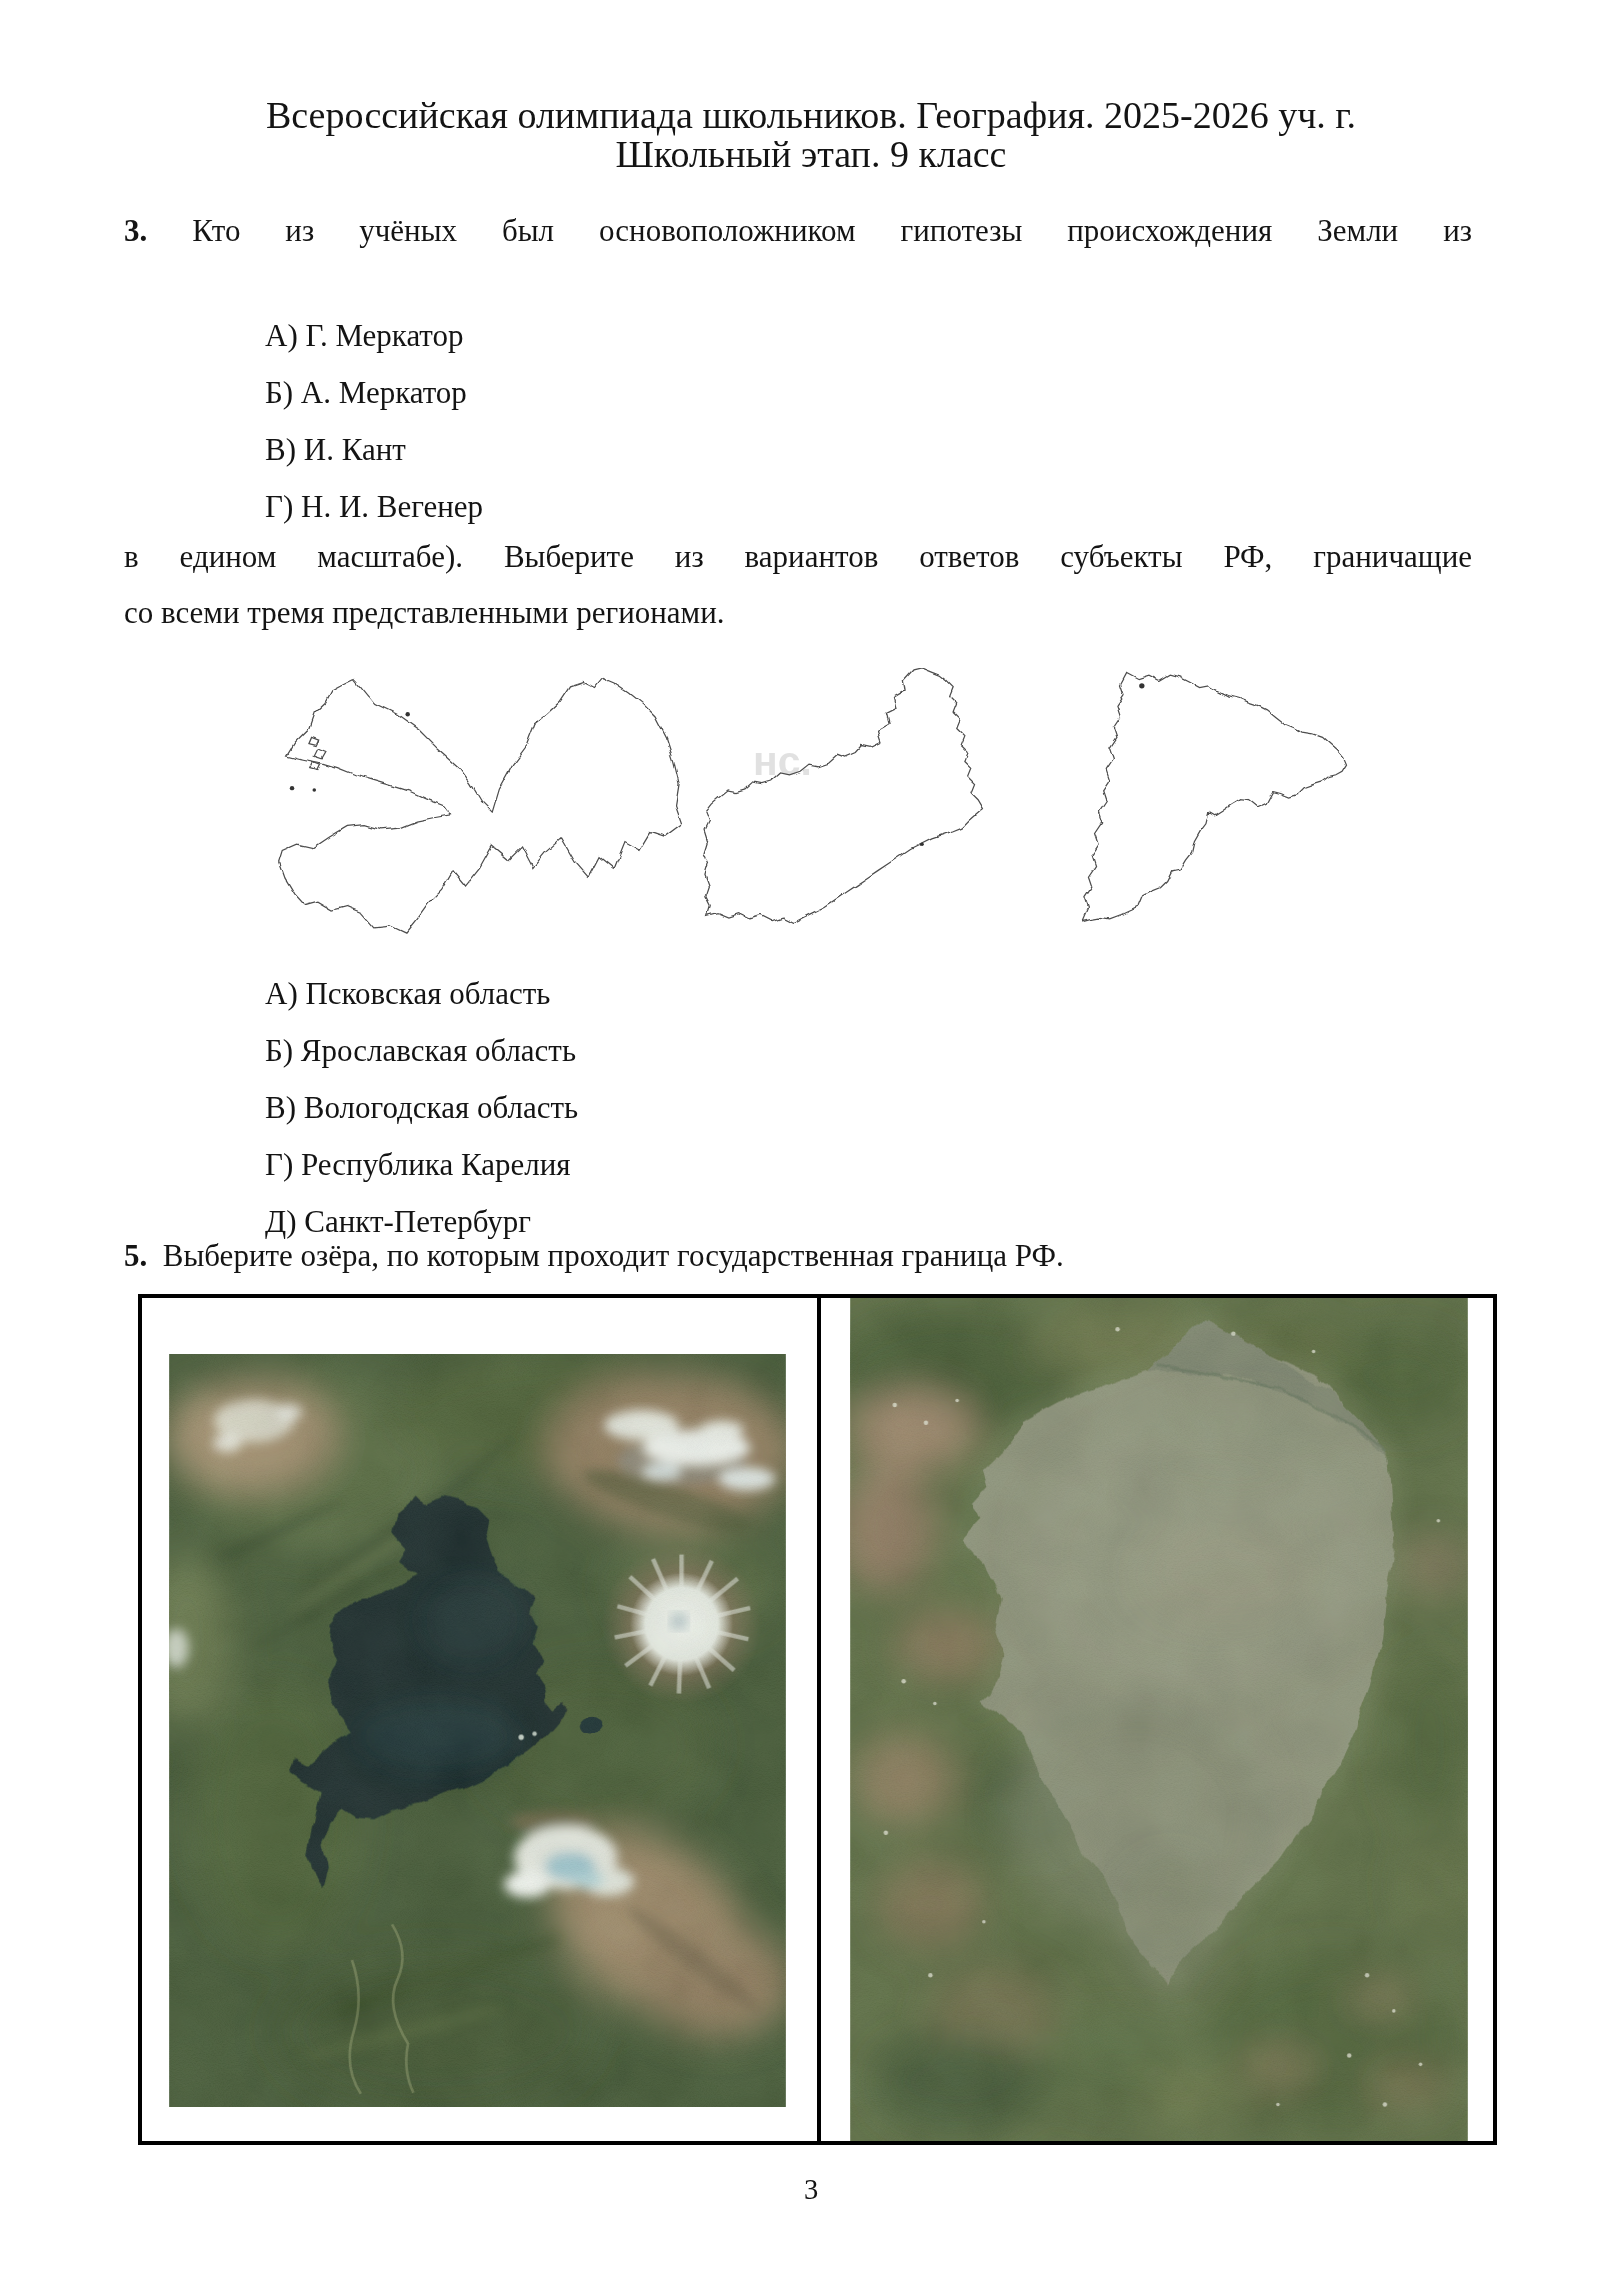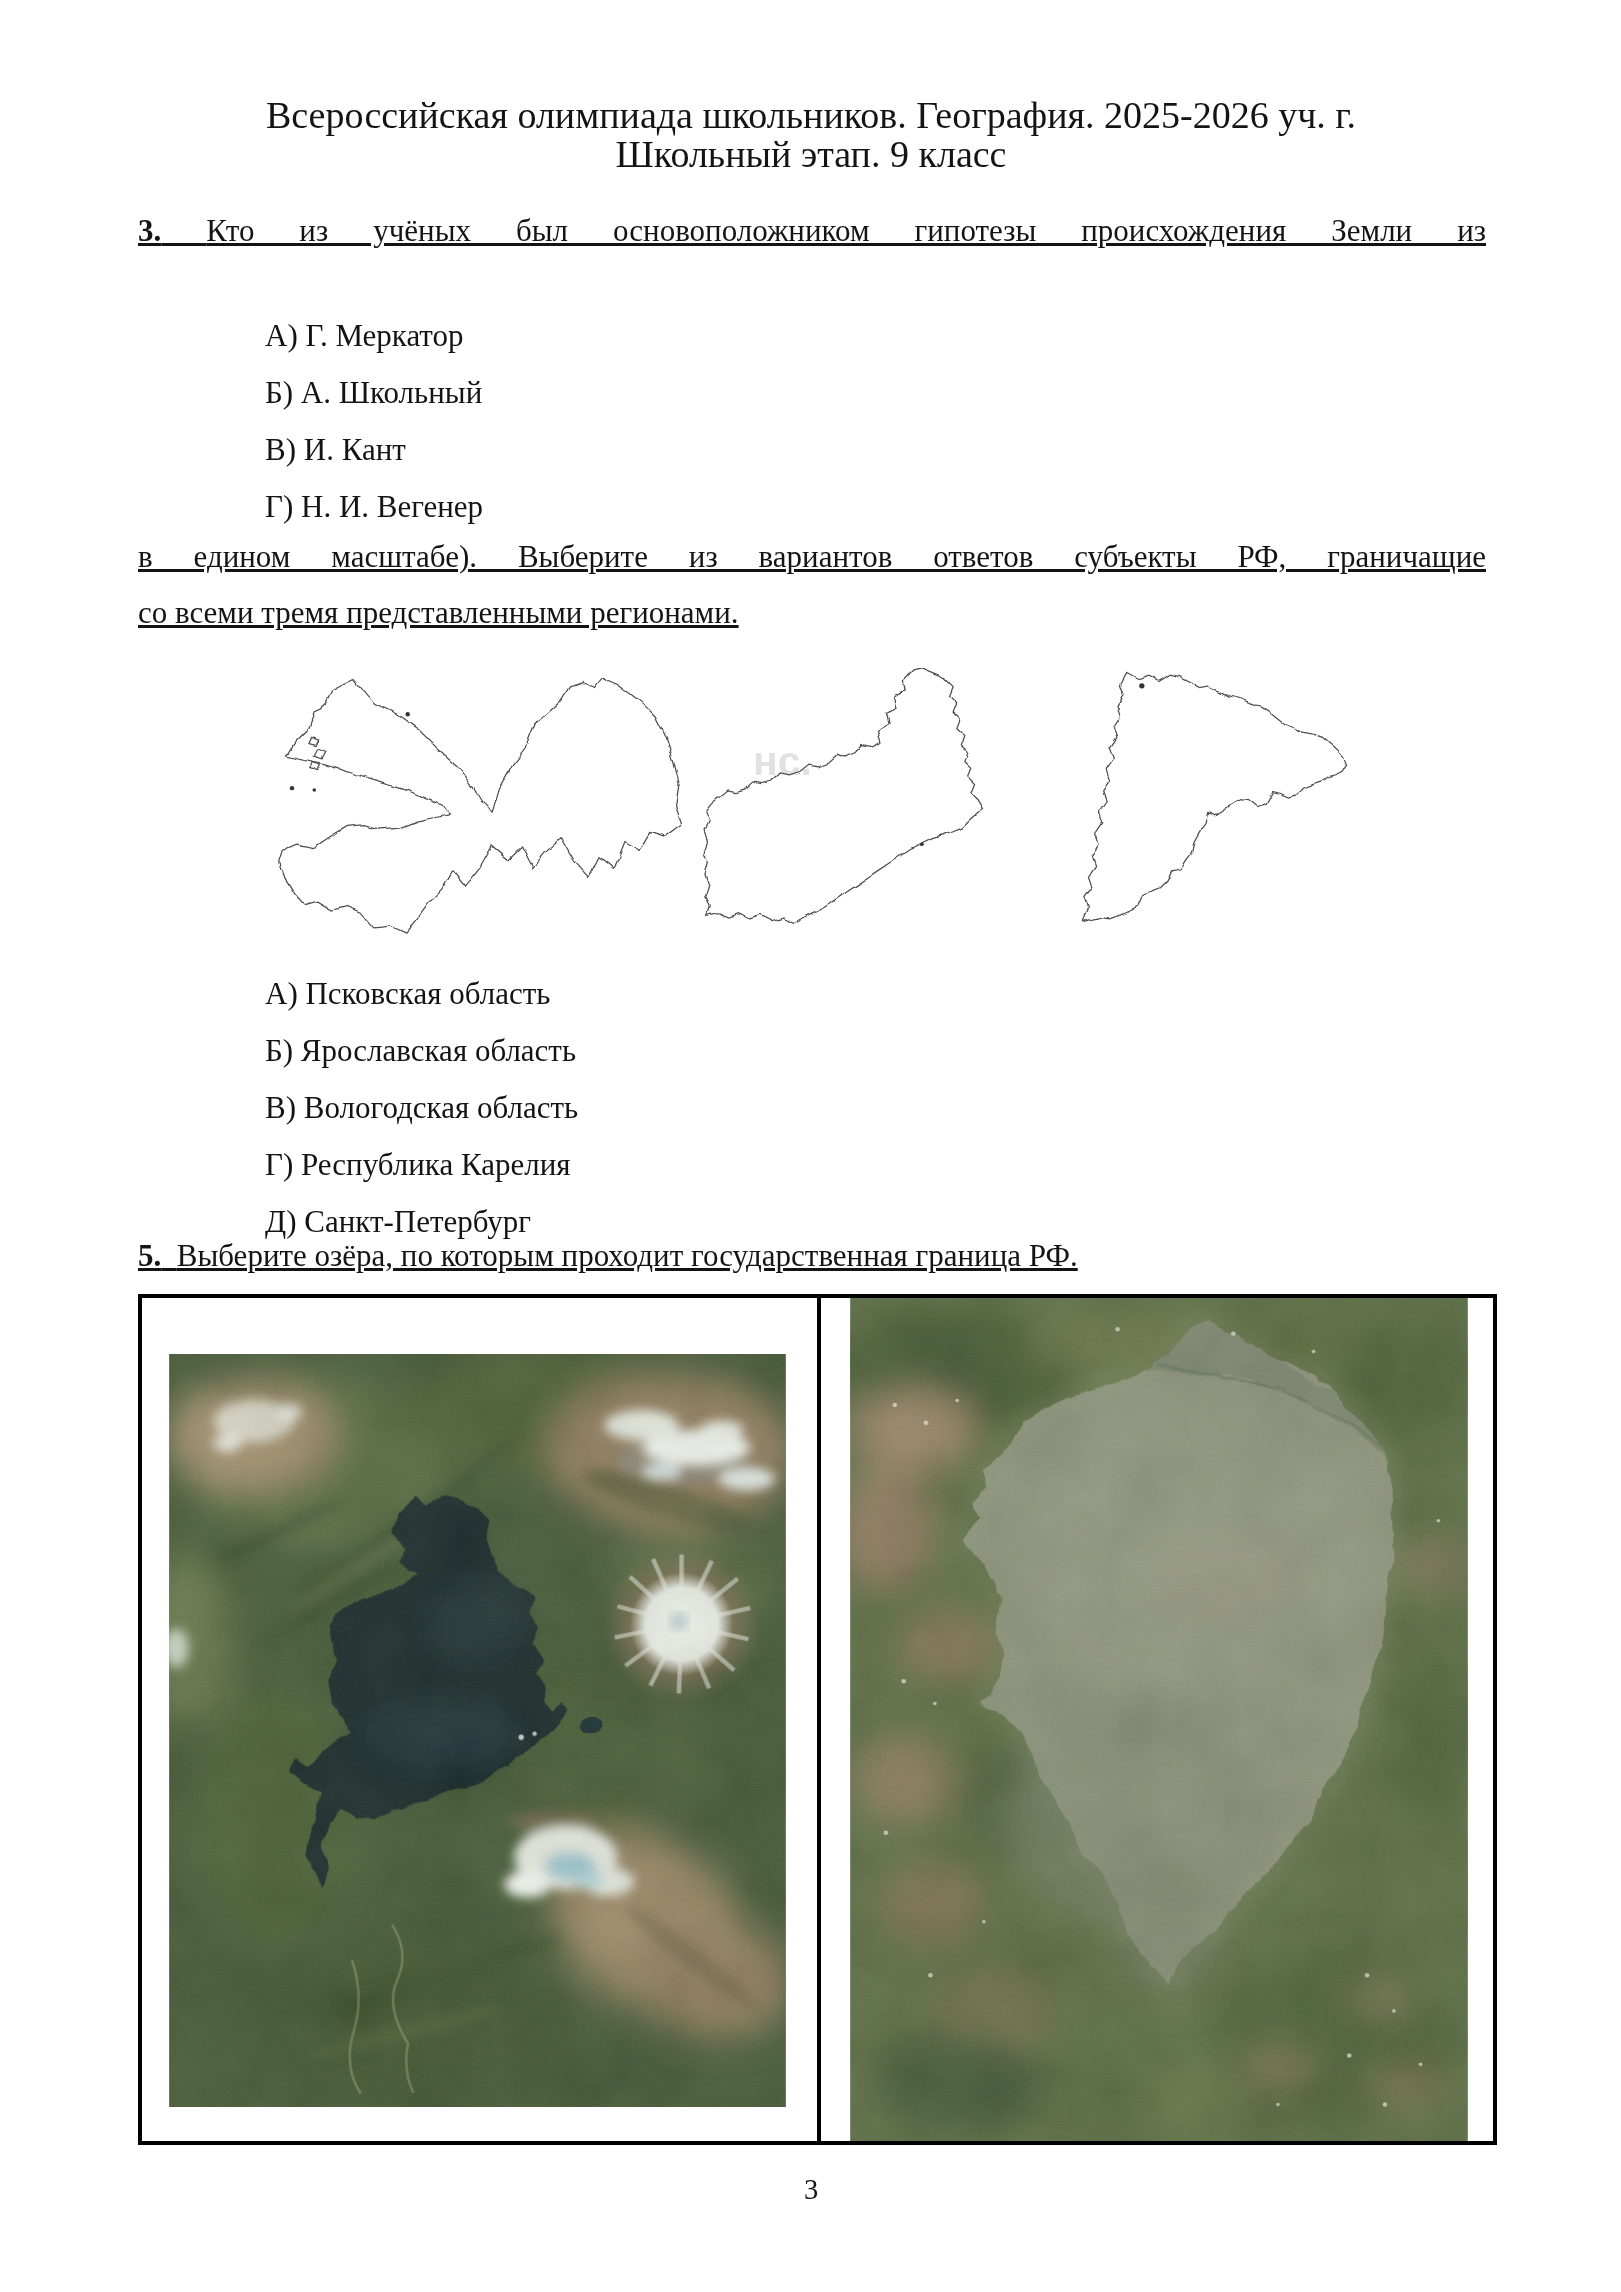--- a/index.html
+++ b/index.html
@@ -3,21 +3,21 @@
 <meta charset="utf-8">
 <style>
   html,body{margin:0;padding:0;}
   body{
     width:1622px;height:2293px;background:#ffffff;position:relative;
     font-family:"Liberation Serif","DejaVu Serif",serif;color:#141414;
     -webkit-font-smoothing:antialiased;
   }
   .abs{position:absolute;}
   .hdr{width:100%;text-align:center;font-size:38px;line-height:39px;white-space:nowrap;}
-  .para{left:138px;width:1348px;font-size:31px;text-decoration:underline;}
+  .para{left:124px;width:1348px;font-size:31px;}
   .jline{text-align:justify;text-align-last:justify;}
   .lline{text-align:left;}
   .qnum{font-weight:bold;}
   .opts{left:233px;font-size:31px;}
   .opt{height:57px;line-height:57px;white-space:nowrap;margin-left:32px;}
   .q3p{line-height:42px;}
   .q4p{line-height:56px;}
   #photo-frame{
     left:138px;top:1294px;width:1351px;height:843px;
     border:4.5px solid #000;background:#fff;
@@ -74,21 +74,21 @@
 </svg>
 
 <div class="abs hdr" style="top:96px">Всероссийская олимпиада школьников. География. 2025-2026 уч. г.</div>
 <div class="abs hdr" style="top:135px">Школьный этап. 9 класс</div>
 
 <div class="abs para q3p" style="top:210px">
   <div class="jline"><span class="qnum">3.</span> <span>Кто из учёных был основоположником гипотезы происхождения Земли из</span></div>
 </div>
 <div class="abs opts" style="top:307px">
   <div class="opt">А) Г. Меркатор</div>
-  <div class="opt">Б) А. Школьный</div>
+  <div class="opt">Б) А. Меркатор</div>
   <div class="opt">В) И. Кант</div>
   <div class="opt">Г) Н. И. Вегенер</div>
 </div>
 
 <div class="abs para q4p" style="top:529px">
   <div class="jline">в едином масштабе). Выберите из вариантов ответов субъекты РФ, граничащие</div>
   <div class="lline">со всеми тремя представленными регионами.</div>
 </div>
 
 <div class="abs" id="outlines-fig">

